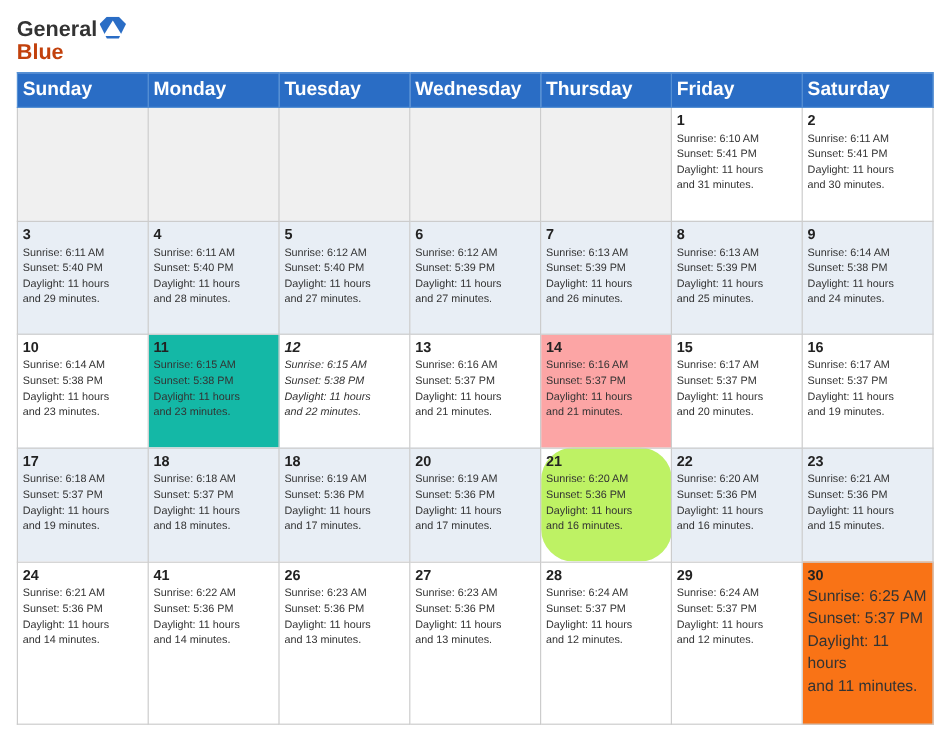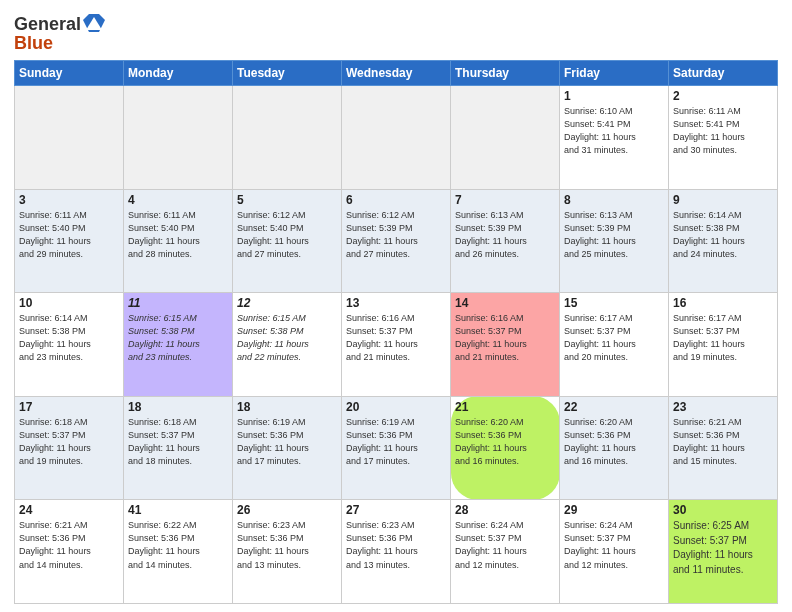--- a/index.html
+++ b/index.html
@@ -47,21 +47,21 @@
     .calendar {
       flex: 1;
       border: 1px solid #ccc;
       border-collapse: collapse;
       width: 100%;
       table-layout: fixed;
     }
     .calendar th {
       background-color: #2a6dc5;
       color: white;
-      font-size: 12px;
+      font-size: 16px;
       font-weight: bold;
       padding: 5px 4px;
       text-align: left;
       border: 1px solid #5590d4;
     }
     .calendar td {
       vertical-align: top;
       border: 1px solid #ccc;
       padding: 3px 4px;
       font-size: 9.5px;
@@ -194,21 +194,21 @@
           </td>
         </tr>
         <tr style="background: rgb(255, 255, 255);">
           <td style="background: rgb(255, 255, 255);">
             <span class="day-number">10</span>
             <div class="day-info" style="font-size: 9px; line-height: 1.45; white-space: pre-line;">Sunrise: 6:14 AM
 Sunset: 5:38 PM
 Daylight: 11 hours
 and 23 minutes.</div>
           </td>
-          <td style="background: #c4b5fd; font-style: italic;">
+          <td style="background: #14b8a6;">
             <span class="day-number">11</span>
             <div class="day-info" style="font-size: 9px; line-height: 1.45; white-space: pre-line;">Sunrise: 6:15 AM
 Sunset: 5:38 PM
 Daylight: 11 hours
 and 23 minutes.</div>
           </td>
           <td style="background: rgb(255, 255, 255); font-style: italic;">
             <span class="day-number">12</span>
             <div class="day-info" style="font-size: 9px; line-height: 1.45; white-space: pre-line;">Sunrise: 6:15 AM
 Sunset: 5:38 PM
@@ -331,23 +331,23 @@
 Daylight: 11 hours
 and 12 minutes.</div>
           </td>
           <td style="background: rgb(255, 255, 255);">
             <span class="day-number">29</span>
             <div class="day-info" style="font-size: 9px; line-height: 1.45; white-space: pre-line;">Sunrise: 6:24 AM
 Sunset: 5:37 PM
 Daylight: 11 hours
 and 12 minutes.</div>
           </td>
-          <td style="background: #bef264;">
+          <td style="background: #f97316;">
             <span class="day-number">30</span>
-            <div class="day-info" style="font-size: 10px; line-height: 1.45; white-space: pre-line;">Sunrise: 6:25 AM
+            <div class="day-info" style="font-size: 13px; line-height: 1.45; white-space: pre-line;">Sunrise: 6:25 AM
 Sunset: 5:37 PM
 Daylight: 11 hours
 and 11 minutes.</div>
           </td>
         </tr>
       </tbody>
   </table>
 </div>
 
 </body></html>

